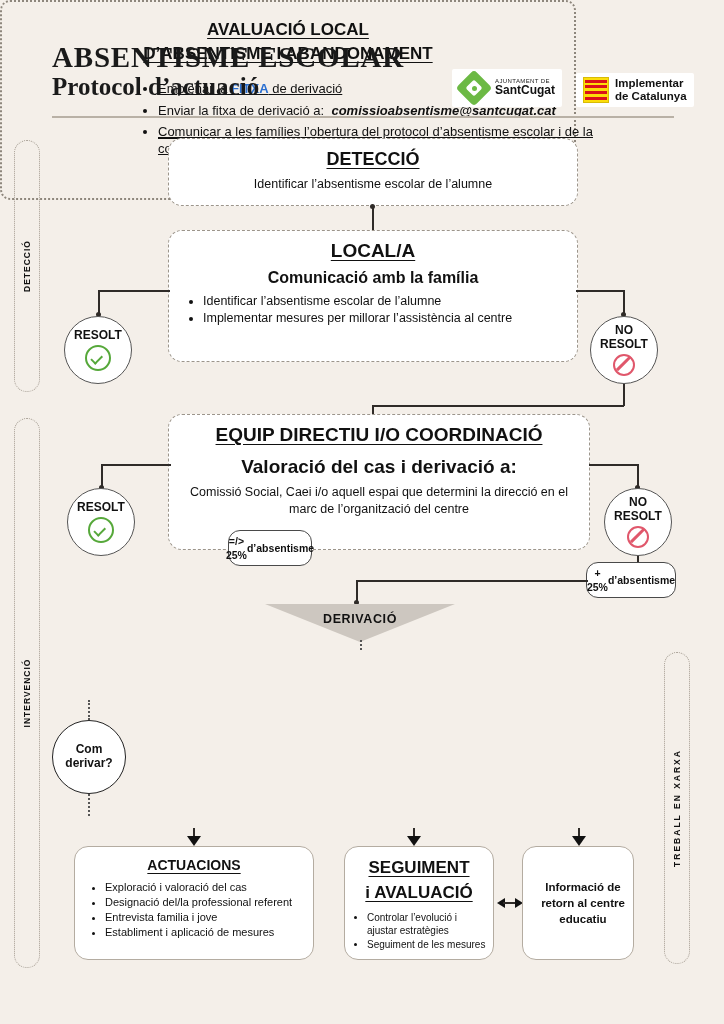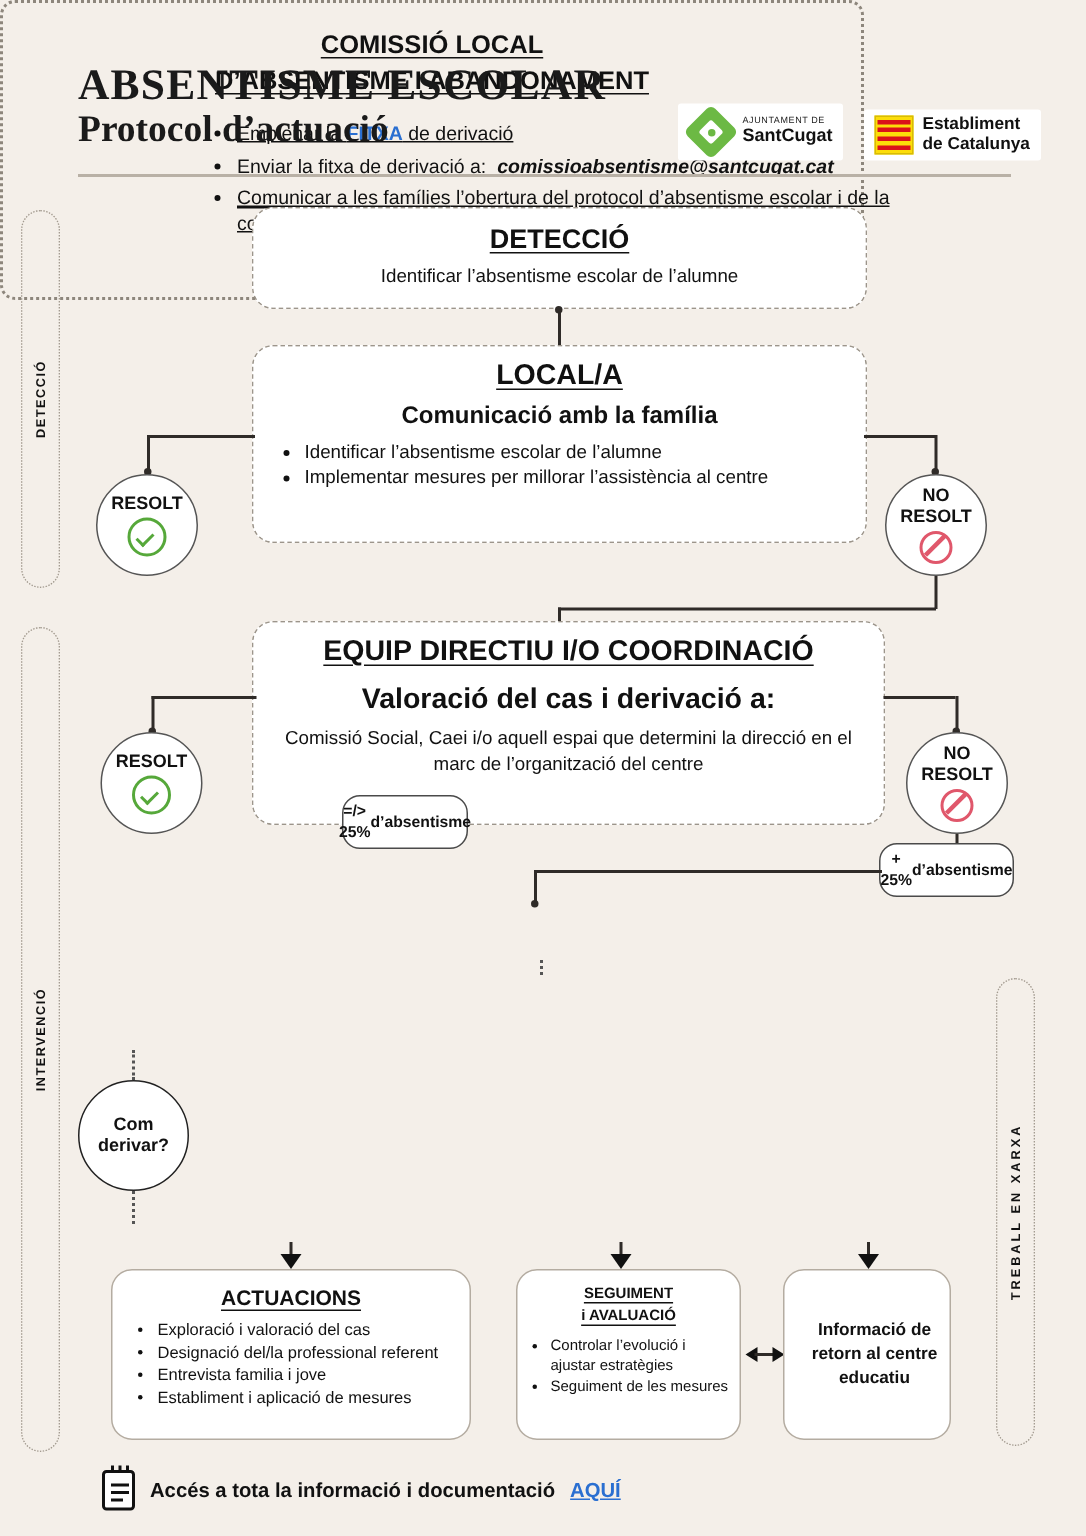--- a/index.html
+++ b/index.html
@@ -98,21 +98,21 @@
   #box-comissio ul.bul li{margin:4px 0;line-height:1.34;text-decoration:underline;}
   .fitxa-link{color:#2a6fd1;font-weight:bold;}
   .email{font-weight:bold;font-style:italic;color:#111;}
   .uline{text-decoration:underline;text-underline-offset:2px;}
 
   
   #box-actuacions{left:74px;top:846px;width:240px;height:114px;padding:10px 8px 0;}
   #box-actuacions .box-title{font-size:14px;}
   #box-actuacions ul.bul{font-size:11px;margin-top:7px;padding-left:22px;}
   #box-seguiment{left:344px;top:846px;width:150px;height:114px;padding:9px 6px 0;}
-  #box-seguiment .box-title{font-size:10px;line-height:1.45;}
+  #box-seguiment .box-title{font-size:17px;line-height:1.45;}
   #box-seguiment ul.bul{font-size:10px;margin-top:7px;padding-left:16px;}
   #box-retorn{left:522px;top:846px;width:112px;height:114px;
     display:flex;align-items:center;justify-content:center;padding:0 8px;}
   #box-retorn .txt{text-align:center;font-size:11.5px;font-weight:bold;line-height:1.4;margin-left:10px;}
 
   
   .circle{
     position:absolute;background:#fff;border:1px solid #555;border-radius:50%;
     display:flex;flex-direction:column;align-items:center;justify-content:center;
     box-sizing:border-box;
@@ -235,21 +235,21 @@
       </div>
     </div>
     <div class="logo-box">
       <div class="logo-gen-mark">
         <i></i>
           <i></i>
           <i></i>
           <i></i>
       </div>
       <div class="logo-gen-text">
-        <div>Establiment</div>
+        <div>Implementar</div>
         <div>de Catalunya</div>
       </div>
     </div>
   </div>
 
   <div class="rail" id="rail-deteccio">
     <span class="vtxt">DETECCIÓ</span>
   </div>
   <div class="rail" id="rail-intervencio">
     <span class="vtxt">INTERVENCIÓ</span>
@@ -326,24 +326,27 @@
   </div>
   <div class="pill" id="pill-25b">
     <span>+ 25%</span>
     <span>d’absentisme</span>
   </div>
 
   <div class="ln hl" style="left:356px;top:580px;width:232px;"></div>
   <div class="ln vl" style="left:356px;top:580px;height:24px;"></div>
   <div class="dot" style="left:354px;top:600px;"></div>
 
+  <div id="chev-derivacio">
+    <span class="lbl">DERIVACIÓ</span>
+  </div>
   <div class="dln" style="left:360px;top:640px;height:10px;"></div>
 
   <div id="box-comissio">
-    <div class="box-title">COMISSIÓ LOCAL </div>
+    <div class="box-title">AVALUACIÓ LOCAL </div>
     <div class="box-title">D’ABSENTISME I ABANDONAMENT</div>
     <ul class="bul">
       <li>
         <span>Emplenar la </span><span class="fitxa-link">FITXA</span><span> de derivació</span>
       </li>
       <li>
         <span>Enviar la fitxa de derivació a:</span>&nbsp;&nbsp;<span class="email">comissioabsentisme@santcugat.cat</span>
       </li>
       <li>
         <span class="uline">Comunicar a les famílies</span><span> l’obertura del protocol d’absentisme escolar i de la comunicació a Serveis Socials</span>
@@ -385,26 +388,14 @@
   </div>
 
   <div class="arrow-lt" style="left:497px;top:898px;"></div>
   <div class="ln hl" style="left:503px;top:902px;width:16px;"></div>
   <div class="arrow-rt" style="left:515px;top:898px;"></div>
 
   <div class="box solid" id="box-retorn">
     <div class="txt">Informació de retorn al centre educatiu</div>
   </div>
 
-  <div id="footer">
-    <div class="pad-ico">
-      <span class="tab" style="left:4px;"></span>
-      <span class="tab" style="left:9px;"></span>
-      <span class="tab" style="left:14px;"></span>
-      <span class="rw a"></span>
-        <span class="rw b"></span>
-        <span class="rw c"></span>
-    </div>
-    <span class="ftxt">Accés a tota la informació i documentació</span>
-    <span class="aqui">AQUÍ</span>
-  </div>
 
 </div>
 
 </body></html>

